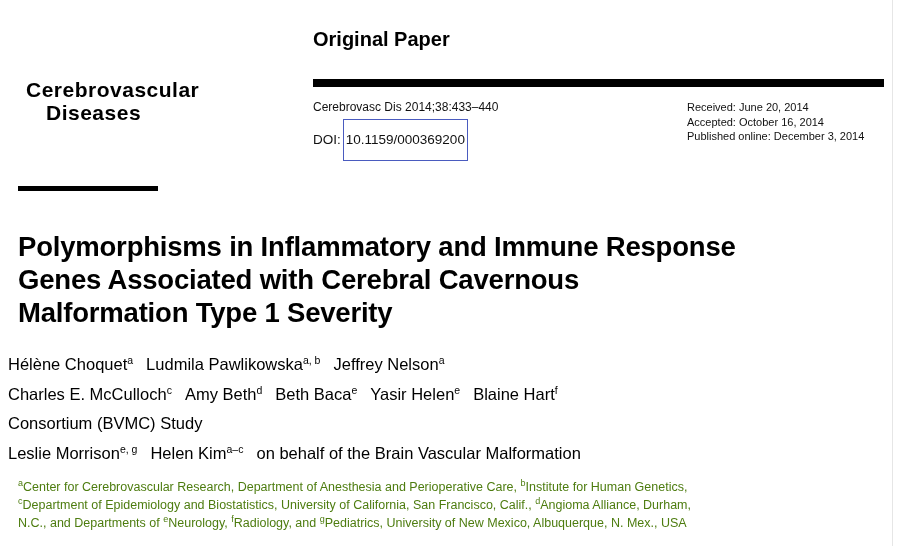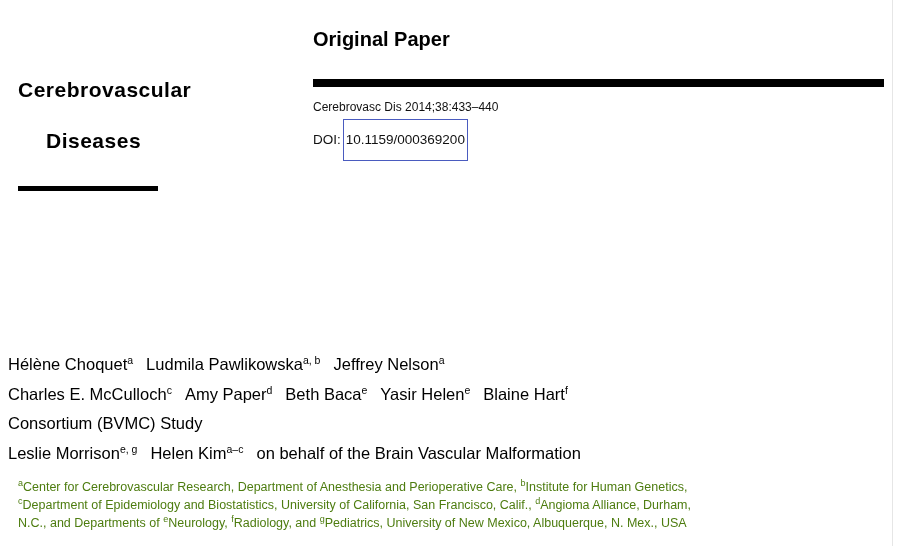--- a/index.html
+++ b/index.html
@@ -34,22 +34,22 @@
     left: 18px;
     top: 78px;
     width: 230px;
     font-family: "Liberation Sans", sans-serif;
     font-weight: bold;
     font-size: 21px;
     line-height: 23px;
     letter-spacing: 0.5px;
     color: #000;
   }
-  .journal-logo .l1 { display: block; }
-  .journal-logo .l2 { display: block; padding-left: 28px; margin-top: 28px; }
+  .journal-logo .l1 { display: block; margin-left: 8px; }
+  .journal-logo .l2 { display: block; padding-left: 28px; }
 
   .article-type {
     position: absolute;
     left: 313px;
     top: 28px;
     font-size: 20px;
     font-weight: bold;
     color: #000;
   }
 
@@ -187,28 +187,34 @@
     <div class="article-type">Original Paper</div>
 
     <div class="rule-thick"></div>
 
     <div class="citation">Cerebrovasc Dis 2014;38:433–440</div>
 
     <div class="doi-line">
       <span>DOI:</span><span class="doi-box">10.1159/000369200</span>
     </div>
 
+    <div class="dates">
+      <div>Received: June 20, 2014</div>
+      <div>Accepted: October 16, 2014</div>
+      <div>Published online: December 3, 2014</div>
+    </div>
 
     <div class="short-rule"></div>
   </div>
 
+  <h1 class="title">Polymorphisms in Inflammatory and Immune Response Genes Associated with Cerebral Cavernous Malformation Type 1 Severity</h1>
 
   <div class="authors">
     <span class="ln" id="author-line-1"><span>Hélène Choquet</span><sup>a</sup><span class="sp"></span><span>Ludmila Pawlikowska</span><sup>a, b</sup><span class="sp"></span><span>Jeffrey Nelson</span><sup>a</sup></span>
-    <span class="ln" id="author-line-2"><span>Charles E. McCulloch</span><sup>c</sup><span class="sp"></span><span>Amy Paper</span><sup>d</sup><span class="sp"></span><span>Beth Baca</span><sup>e</sup><span class="sp"></span><span>Yasir Helen</span><sup>e</sup><span class="sp"></span><span>Blaine Hart</span><sup>f</sup></span>
+    <span class="ln" id="author-line-2"><span>Charles E. McCulloch</span><sup>c</sup><span class="sp"></span><span>Amy Beth</span><sup>d</sup><span class="sp"></span><span>Beth Baca</span><sup>e</sup><span class="sp"></span><span>Yasir Helen</span><sup>e</sup><span class="sp"></span><span>Blaine Hart</span><sup>f</sup></span>
     <span class="ln" id="author-line-4">Consortium (BVMC) Study</span>
     <span class="ln" id="author-line-3"><span>Leslie Morrison</span><sup>e, g</sup><span class="sp"></span><span>Helen Kim</span><sup>a–c</sup><span class="sp"></span><span>on behalf of the Brain Vascular Malformation</span></span>
   </div>
 
   <div class="affiliations" id="affiliations"><sup>a</sup><span>Center for Cerebrovascular Research, Department of Anesthesia and Perioperative Care, </span><sup>b</sup><span>Institute for Human Genetics, </span><sup>c</sup><span>Department of Epidemiology and Biostatistics, University of California, San Francisco, Calif., </span><sup>d</sup><span>Angioma Alliance, Durham, N.C., and Departments of </span><sup>e</sup><span>Neurology, </span><sup>f</sup><span>Radiology, and </span><sup>g</sup><span>Pediatrics, University of New Mexico, Albuquerque, N. Mex., USA</span></div>
 
   <div class="right-edge"></div>
   <div class="bottom-strip"></div>
 </div>
 

